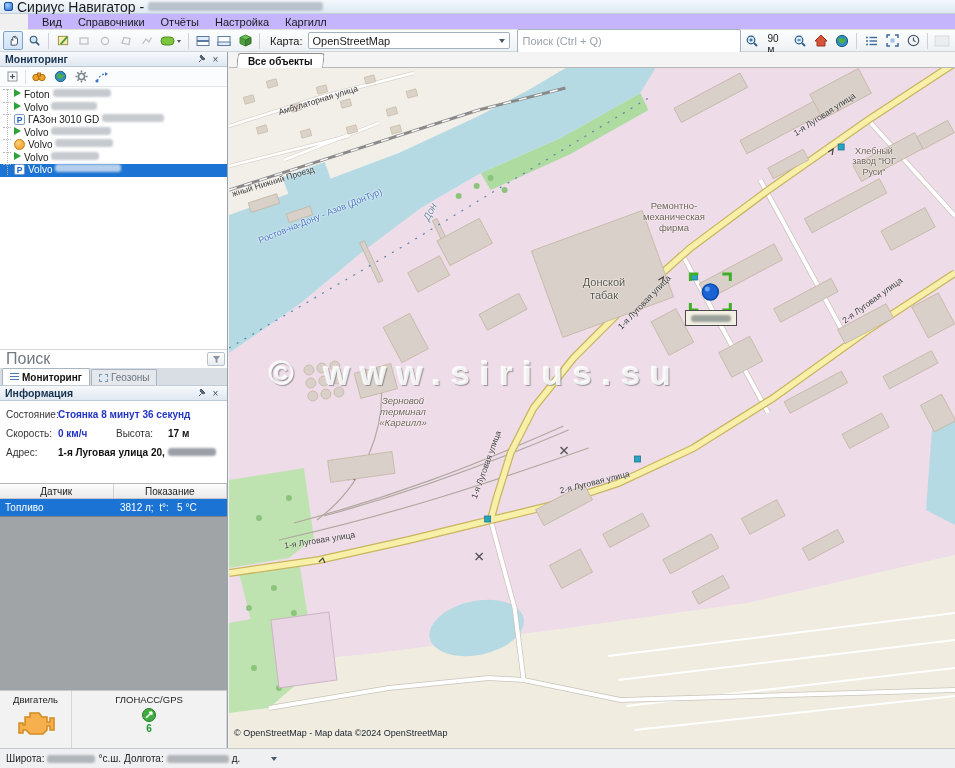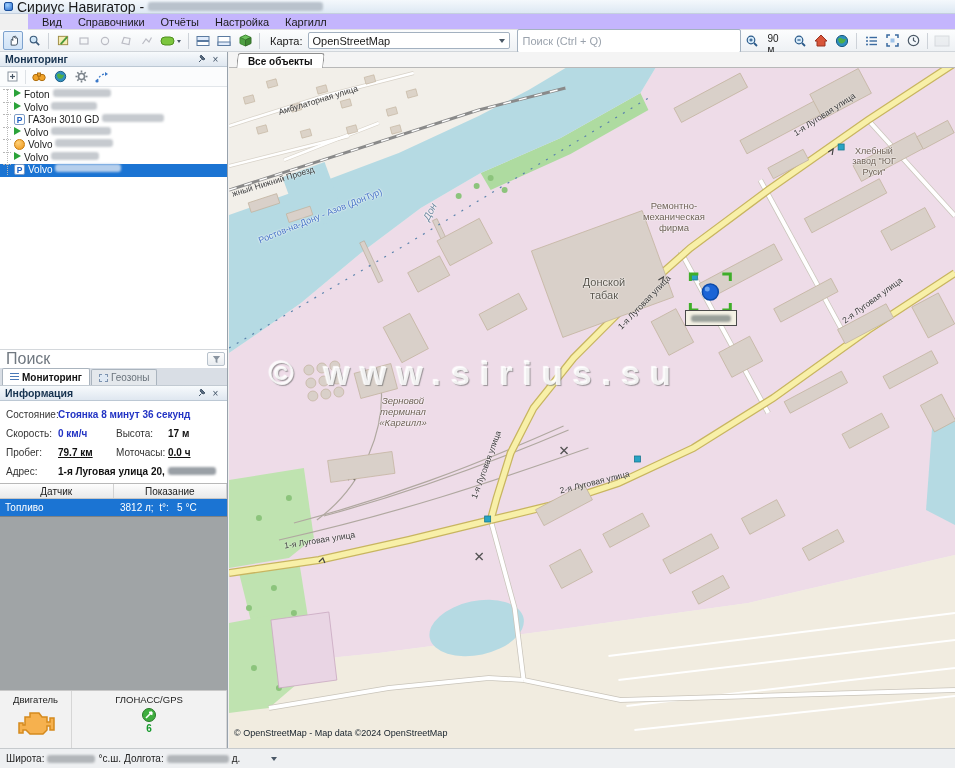--- a/index.html
+++ b/index.html
@@ -405,26 +405,20 @@
     <div class="info-body">
       <div class="irow one">
         <span class="ilabel">Состояние:</span>
         <span class="ival-blue">Стоянка 8 минут 36 секунд</span>
       </div>
       <div class="irow">
         <span class="ilabel">Скорость:</span>
         <span class="ival-blue">0 км/ч</span>
         <span class="ilabel">Высота:</span>
         <span class="ival-b ival-r">17 м</span>
-      </div>
-      <div class="irow">
-        <span class="ilabel">Пробег:</span>
-        <span class="ival-u">79.7 км</span>
-        <span class="ilabel">Моточасы:</span>
-        <span class="ival-u ival-r">0.0 ч</span>
       </div>
       <div class="irow one">
         <span class="ilabel">Адрес:</span>
         <span style="white-space:nowrap"><span class="ival-b">1-я Луговая улица 20,</span> <span class="red" style="width:48px;background:#9aa0a6"></span></span>
       </div>
     </div>
 
     <div class="stable">
       <div class="sthead">
         <div>Датчик</div>

